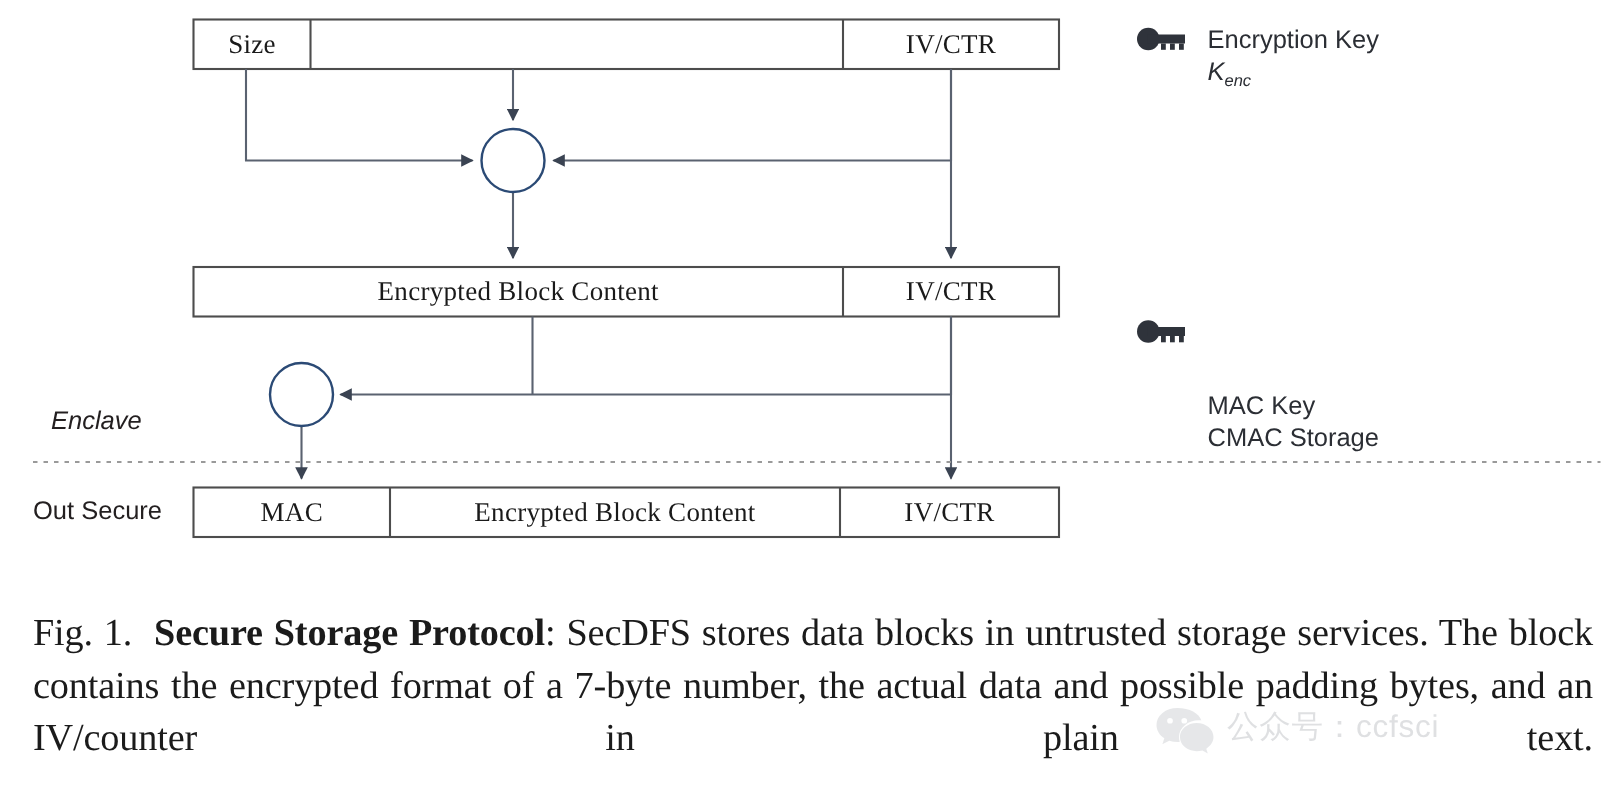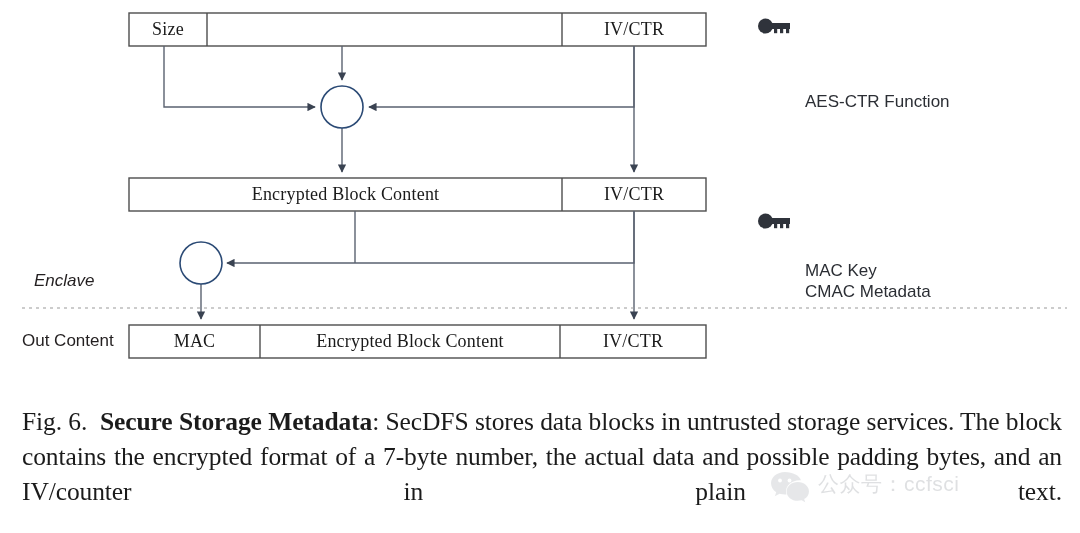--- a/index.html
+++ b/index.html
@@ -182,53 +182,56 @@
   <div class="boxlabel" style="left:562px; top:178px; width:144px; height:33px;">IV/CTR</div>
 
   <div class="boxlabel" style="left:129px; top:325px; width:131px; height:33px;">MAC</div>
 
   <div class="boxlabel" style="left:260px; top:325px; width:300px; height:33px;">Encrypted Block Content</div>
 
   <div class="boxlabel" style="left:560px; top:325px; width:146px; height:33px;">IV/CTR</div>
 
   <div class="enclave-label" style="left:34px; top:271px;font-style:italic;">Enclave</div>
 
-  <div class="enclave-label" style="left:22px; top:331px;">Out Content</div>
+  <div class="enclave-label" style="left:22px; top:331px;">Out Secure</div>
 
   <svg class="key-icon" style="left:758px; top:18px;" width="36" height="16" viewBox="0 0 36 16" xmlns="http://www.w3.org/2000/svg">
     <g fill="#2f333b">
       <circle cx="7.5" cy="8" r="7.5"></circle>
       <rect x="7" y="5" width="25" height="6"></rect>
       <rect x="16" y="11" width="3.2" height="4.2"></rect>
       <rect x="22" y="11" width="3.2" height="4.2"></rect>
       <rect x="28" y="11" width="3.2" height="4.2"></rect>
     </g>
   </svg>
 
-
-  <div class="legend-block" style="left:805px; top:91px;">
-    <div class="legend-fn">AES-CTR Function</div>
+  <div class="legend-block" style="left:805px; top:16px;">
+    <div class="legend-title">Encryption Key</div>
+    <div class="legend-sub">
+      <span>K</span><sub>enc</sub>
+    </div>
   </div>
+
 
   <svg class="key-icon" style="left:758px; top:213px;" width="36" height="16" viewBox="0 0 36 16" xmlns="http://www.w3.org/2000/svg">
     <g fill="#2f333b">
       <circle cx="7.5" cy="8" r="7.5"></circle>
       <rect x="7" y="5" width="25" height="6"></rect>
       <rect x="16" y="11" width="3.2" height="4.2"></rect>
       <rect x="22" y="11" width="3.2" height="4.2"></rect>
       <rect x="28" y="11" width="3.2" height="4.2"></rect>
     </g>
   </svg>
 
   <div class="legend-block" style="left:805px; top:212px;margin-top:48px;">
     <div class="legend-title">MAC Key</div>
-    <div class="legend-fn">CMAC Metadata</div>
+    <div class="legend-fn">CMAC Storage</div>
   </div>
 
-  <div id="caption"><span>Fig. 6.</span>&nbsp; <b>Secure Storage Metadata</b><span>: SecDFS stores data blocks in untrusted storage services. The block contains the encrypted format of a 7-byte number, the actual data and possible padding bytes, and an IV/counter in plain text.</span></div>
+  <div id="caption"><span>Fig. 1.</span>&nbsp; <b>Secure Storage Protocol</b><span>: SecDFS stores data blocks in untrusted storage services. The block contains the encrypted format of a 7-byte number, the actual data and possible padding bytes, and an IV/counter in plain text.</span></div>
 
   <div id="watermark">
     <svg width="40" height="34" viewBox="0 0 40 34" xmlns="http://www.w3.org/2000/svg">
       <g fill="#c9ccd0">
         <path d="M15 2C7 2 1 7 1 13.3c0 3.6 2 6.8 5.2 8.9l-1.3 4 4.6-2.4c1.8.5 3.7.8 5.5.8.5 0 1 0 1.5-.1-.3-1-.5-2-.5-3.1 0-6.2 6-11.2 13.4-11.2.5 0 1 0 1.5.1C29.6 5.6 23 2 15 2z"></path>
         <path d="M39 21.4c0-5.2-5-9.4-11.2-9.4s-11.2 4.2-11.2 9.4c0 5.2 5 9.4 11.2 9.4 1.3 0 2.6-.2 3.8-.5l3.6 2-1-3.2c2.9-1.7 4.8-4.5 4.8-7.7z"></path>
       </g>
       <g fill="#ffffff">
         <circle cx="10" cy="10.5" r="1.9"></circle>
         <circle cx="19.5" cy="10.5" r="1.9"></circle>

